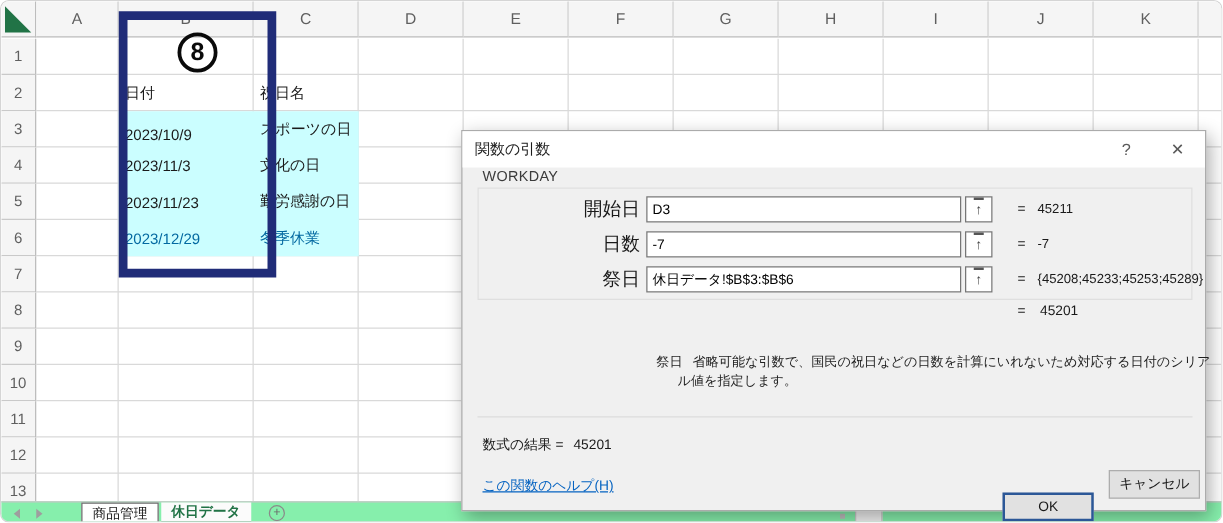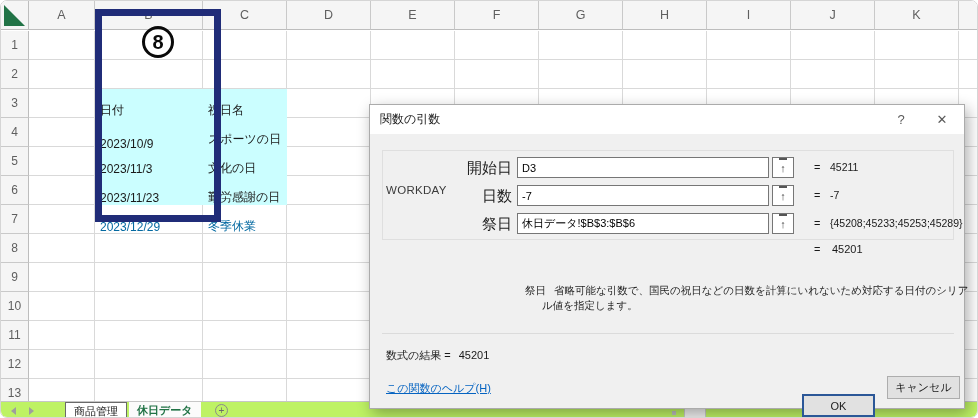--- a/index.html
+++ b/index.html
@@ -15,30 +15,30 @@
             border-right:1px solid #BDBDBD;color:#5f5f5f;font-size:12px;display:flex;
             align-items:center;justify-content:center;box-sizing:border-box;}
   .corner{position:absolute;left:0;top:0;width:28px;height:29px;background:#F5F5F5;
           border-right:1px solid #BDBDBD;border-bottom:1px solid #BDBDBD;box-sizing:border-box;}
   .corner-tri{position:absolute;left:3px;top:4px;width:0;height:0;
           border-left:21px solid #217346;border-top:21px solid transparent;}
   .vline{position:absolute;top:30px;width:1px;background:#D9D9D9;}
   .hline{position:absolute;left:28px;height:1px;background:#D9D9D9;}
   .hl-block{position:absolute;background:#CBFEFF;z-index:2;}
   .gcell{position:absolute;z-index:3;font-size:12px;color:#1a1a1a;white-space:nowrap;
-         display:flex;align-items:center;margin-top:36px;}
+         display:flex;align-items:center;}
   .gcell.red{color:#0369a1;}
   
   .anno-rect{position:absolute;left:94px;top:8px;width:126px;height:213px;z-index:8;
              border:7px solid #202C78;box-sizing:border-box;pointer-events:none;}
   .anno-badge{position:absolute;left:50%;transform:translateX(-50%);top:10px;width:32px;height:32px;
               border:3px solid #0a0a0a;border-radius:50%;box-sizing:border-box;color:#0a0a0a;
               font-size:20px;font-weight:bold;display:flex;align-items:center;justify-content:center;}
   
-  .tab-strip{position:absolute;left:0;top:400px;width:978px;height:18px;background:#bef264;
+  .tab-strip{position:absolute;left:0;top:400px;width:978px;height:18px;background:#86efac;
              border-top:1px solid #C6C6C6;z-index:6;box-sizing:border-box;}
   .nav-arrow{position:absolute;top:5px;width:0;height:0;}
   .nav-prev{left:10px;border-top:4px solid transparent;border-bottom:4px solid transparent;
             border-right:5px solid #9E9E9E;}
   .nav-next{left:28px;border-top:4px solid transparent;border-bottom:4px solid transparent;
             border-left:5px solid #9E9E9E;}
   .sheet-tab{position:absolute;top:0;height:17px;line-height:16px;font-size:11px;padding:0 8px;
              box-sizing:border-box;white-space:nowrap;}
   .sheet-tab.inactive{background:#FFFFFF;border:1px solid #6a6a6a;color:#1a1a1a;}
   .sheet-tab.active{background:#FBFBFB;color:#217346;font-weight:bold;border-bottom:2px solid #217346;}
@@ -50,21 +50,21 @@
   .scroll-dot{position:absolute;left:671px;top:410px;width:4px;height:4px;background:#BDBDBD;z-index:7;}
   
   .dialog{position:absolute;left:368px;top:103px;width:596px;height:305px;background:#F0F0F0;
           border:1px solid #ABABAB;box-shadow:3px 5px 14px rgba(0,0,0,.32);z-index:20;box-sizing:border-box;}
   .dlg-titlebar{position:absolute;left:0;top:0;right:0;height:29px;background:#FFFFFF;}
   .dlg-title{position:absolute;left:10px;top:0;height:29px;line-height:29px;font-size:12px;color:#1a1a1a;}
   .dlg-help{position:absolute;right:46px;top:0;width:34px;height:29px;text-align:center;line-height:29px;
             color:#5a5a5a;font-size:13px;cursor:default;}
   .dlg-close{position:absolute;right:2px;top:0;width:40px;height:29px;text-align:center;line-height:29px;
             color:#5a5a5a;font-size:13px;cursor:default;}
-  .fn-name{position:absolute;left:16px;top:31px;font-size:11.5px;color:#3b3b3b;letter-spacing:.3px;margin-top:48px;}
+  .fn-name{position:absolute;left:16px;top:31px;font-size:11.5px;color:#3b3b3b;letter-spacing:.3px;}
   .group-box{position:absolute;left:12px;top:45px;width:572px;height:90px;border:1px solid #DFDFDF;
              box-sizing:border-box;}
   .fld-label{position:absolute;left:16px;width:126px;height:21px;line-height:21px;text-align:right;
              font-size:15px;color:#1a1a1a;}
   .fld-input{position:absolute;left:147px;width:252px;height:21px;border:1px solid #767676;background:#fff;
              font-size:11px;padding:0 4px;box-sizing:border-box;font-family:"Liberation Sans","DejaVu Sans",sans-serif;}
   .fld-pick{position:absolute;left:402px;width:22px;height:21px;border:1px solid #767676;background:#fff;
             box-sizing:border-box;text-align:center;padding:0;}
   .pick-ico{display:inline-block;font-size:11px;color:#444;line-height:17px;border-top:2px solid #555;
             padding:0 1px;}

